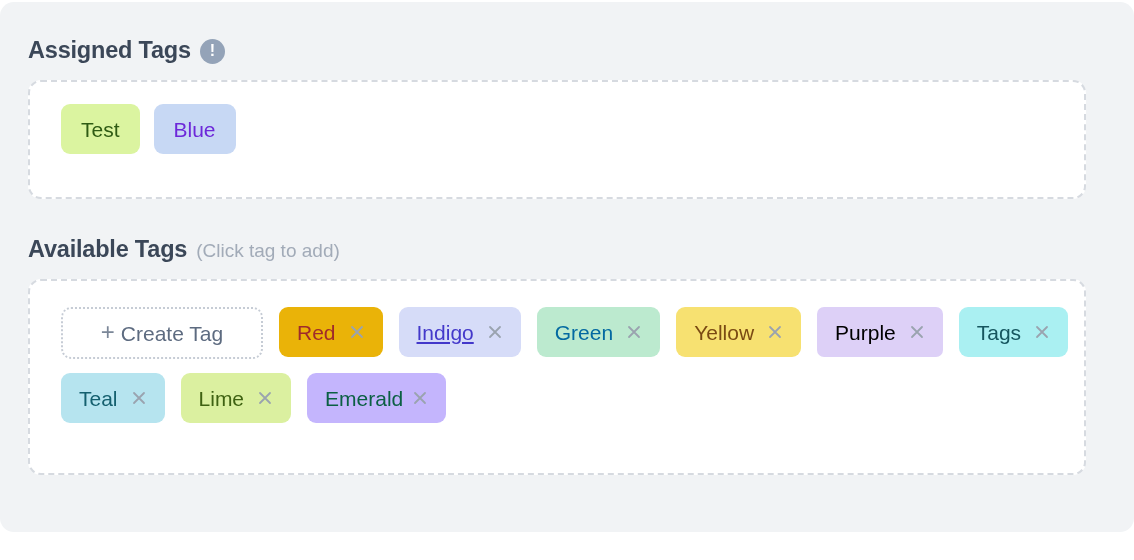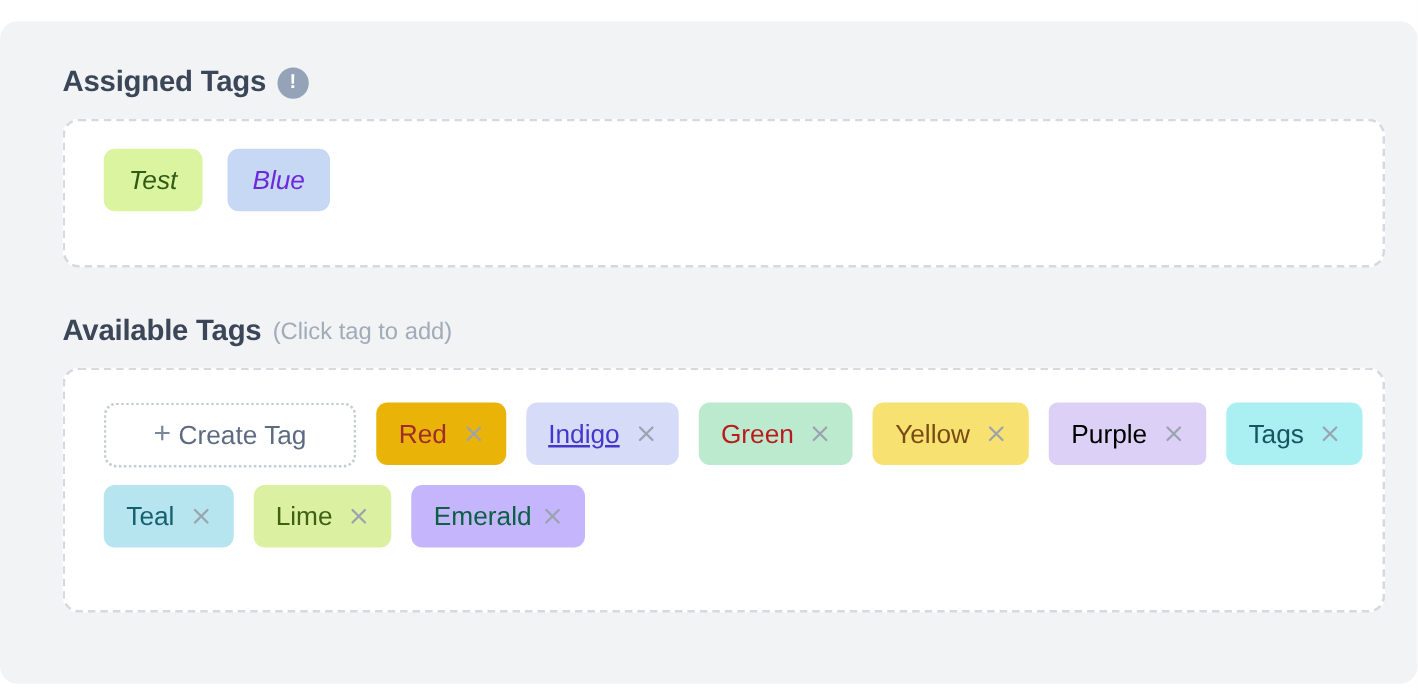--- a/index.html
+++ b/index.html
@@ -18,26 +18,26 @@
     position: relative;
     width: 1134px;
     height: 560px;
     background: #ffffff;
   }
 
   
   .panel {
     position: absolute;
     left: 0px;
-    top: 17px;
+    top: 2px;
     width: 1134px;
     height: 530px;
     background: #f1f3f5;
     border-radius: 14px;
-    padding: 34px 38px 0 50px;
+    padding: 34px 38px 0 28px;
   }
 
   
   .section-head {
     display: flex;
     align-items: center;
     gap: 9px;
     height: 30px;
   }
   .section-title {
@@ -77,22 +77,21 @@
     border-radius: 13px;
     width: 1058px;
   }
   .dropzone.assigned {
     margin-top: 14px;
     height: 119px;
     padding: 22px 0 0 31px;
     display: flex;
     flex-wrap: wrap;
     align-content: flex-start;
-    gap: 20px;
-    font-style: italic;
+    gap: 14px;
   }
   .dropzone.available {
     margin-top: 14px;
     height: 196px;
     padding: 26px 0 0 31px;
     display: flex;
     flex-wrap: wrap;
     align-content: flex-start;
     gap: 14px 16px;
   }
@@ -199,21 +198,21 @@
           </span>
         </div>
         <div class="tag" style="background: rgb(214, 220, 248); color: rgb(67, 56, 202); text-decoration: underline;">
           <span class="tag-label">Indigo</span>
           <span class="remove-x">
             <svg width="16" height="16" viewBox="0 0 16 16" aria-hidden="true">
               <path d="M3 3 L13 13 M13 3 L3 13" stroke="currentColor" stroke-width="1.8" fill="none" stroke-linecap="round"></path>
             </svg>
           </span>
         </div>
-        <div class="tag" style="background: rgb(188, 234, 207); color: #b91c1c;">
+        <div class="tag" style="background: rgb(188, 234, 207); color: #0369a1;">
           <span class="tag-label">Green</span>
           <span class="remove-x">
             <svg width="16" height="16" viewBox="0 0 16 16" aria-hidden="true">
               <path d="M3 3 L13 13 M13 3 L3 13" stroke="currentColor" stroke-width="1.8" fill="none" stroke-linecap="round"></path>
             </svg>
           </span>
         </div>
         <div class="tag" style="background: rgb(247, 225, 113); color: rgb(122, 74, 19);">
           <span class="tag-label">Yellow</span>
           <span class="remove-x">

